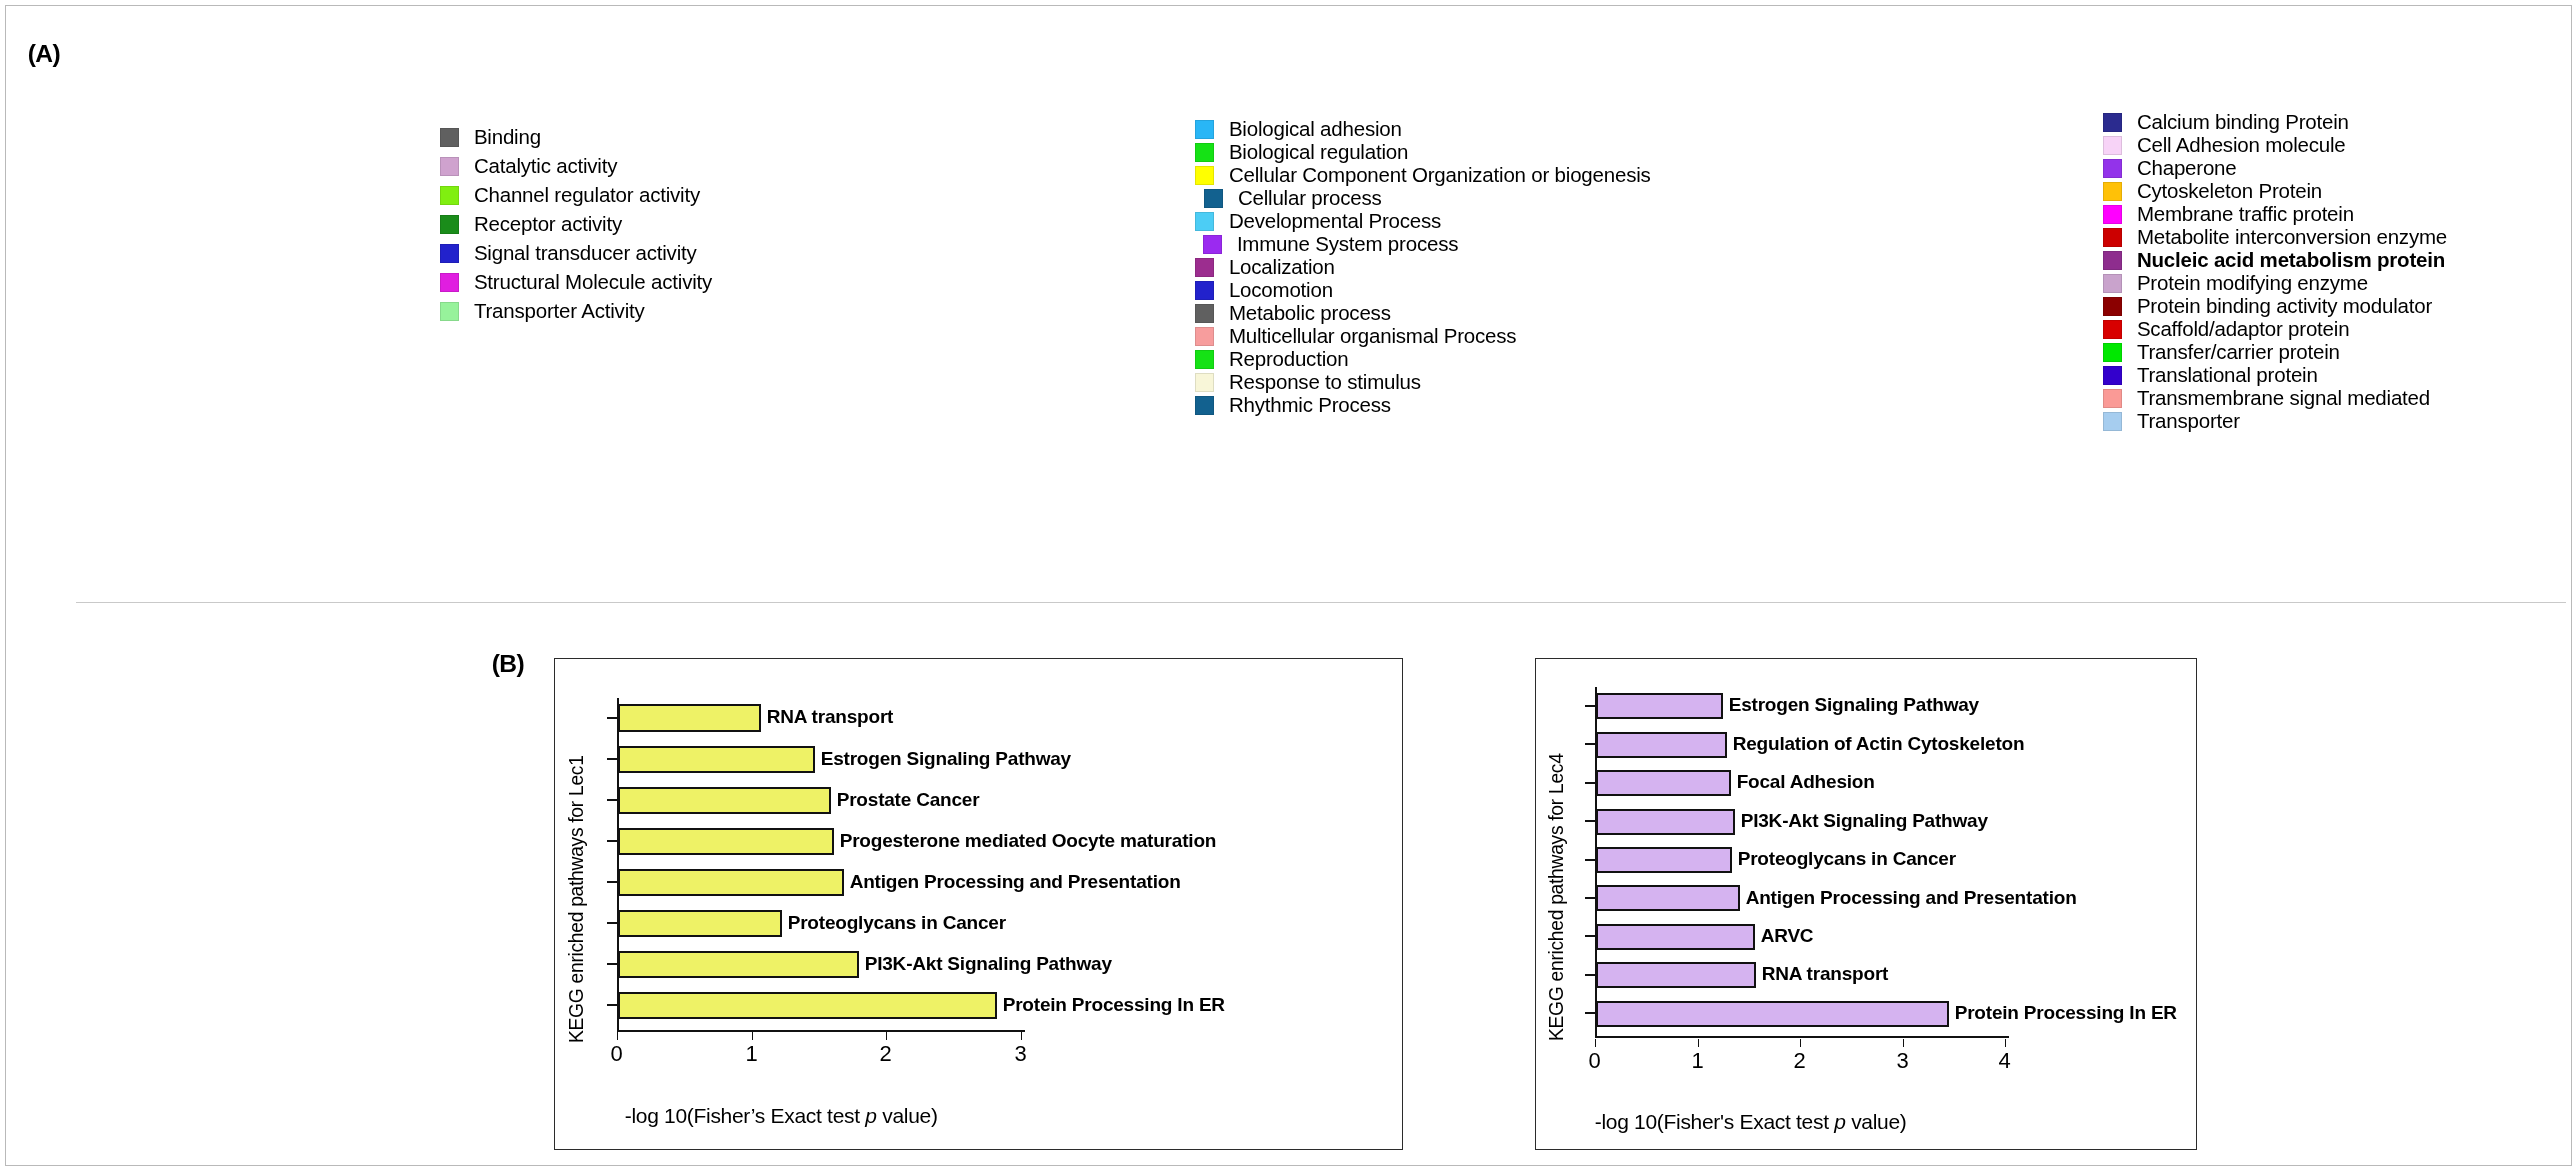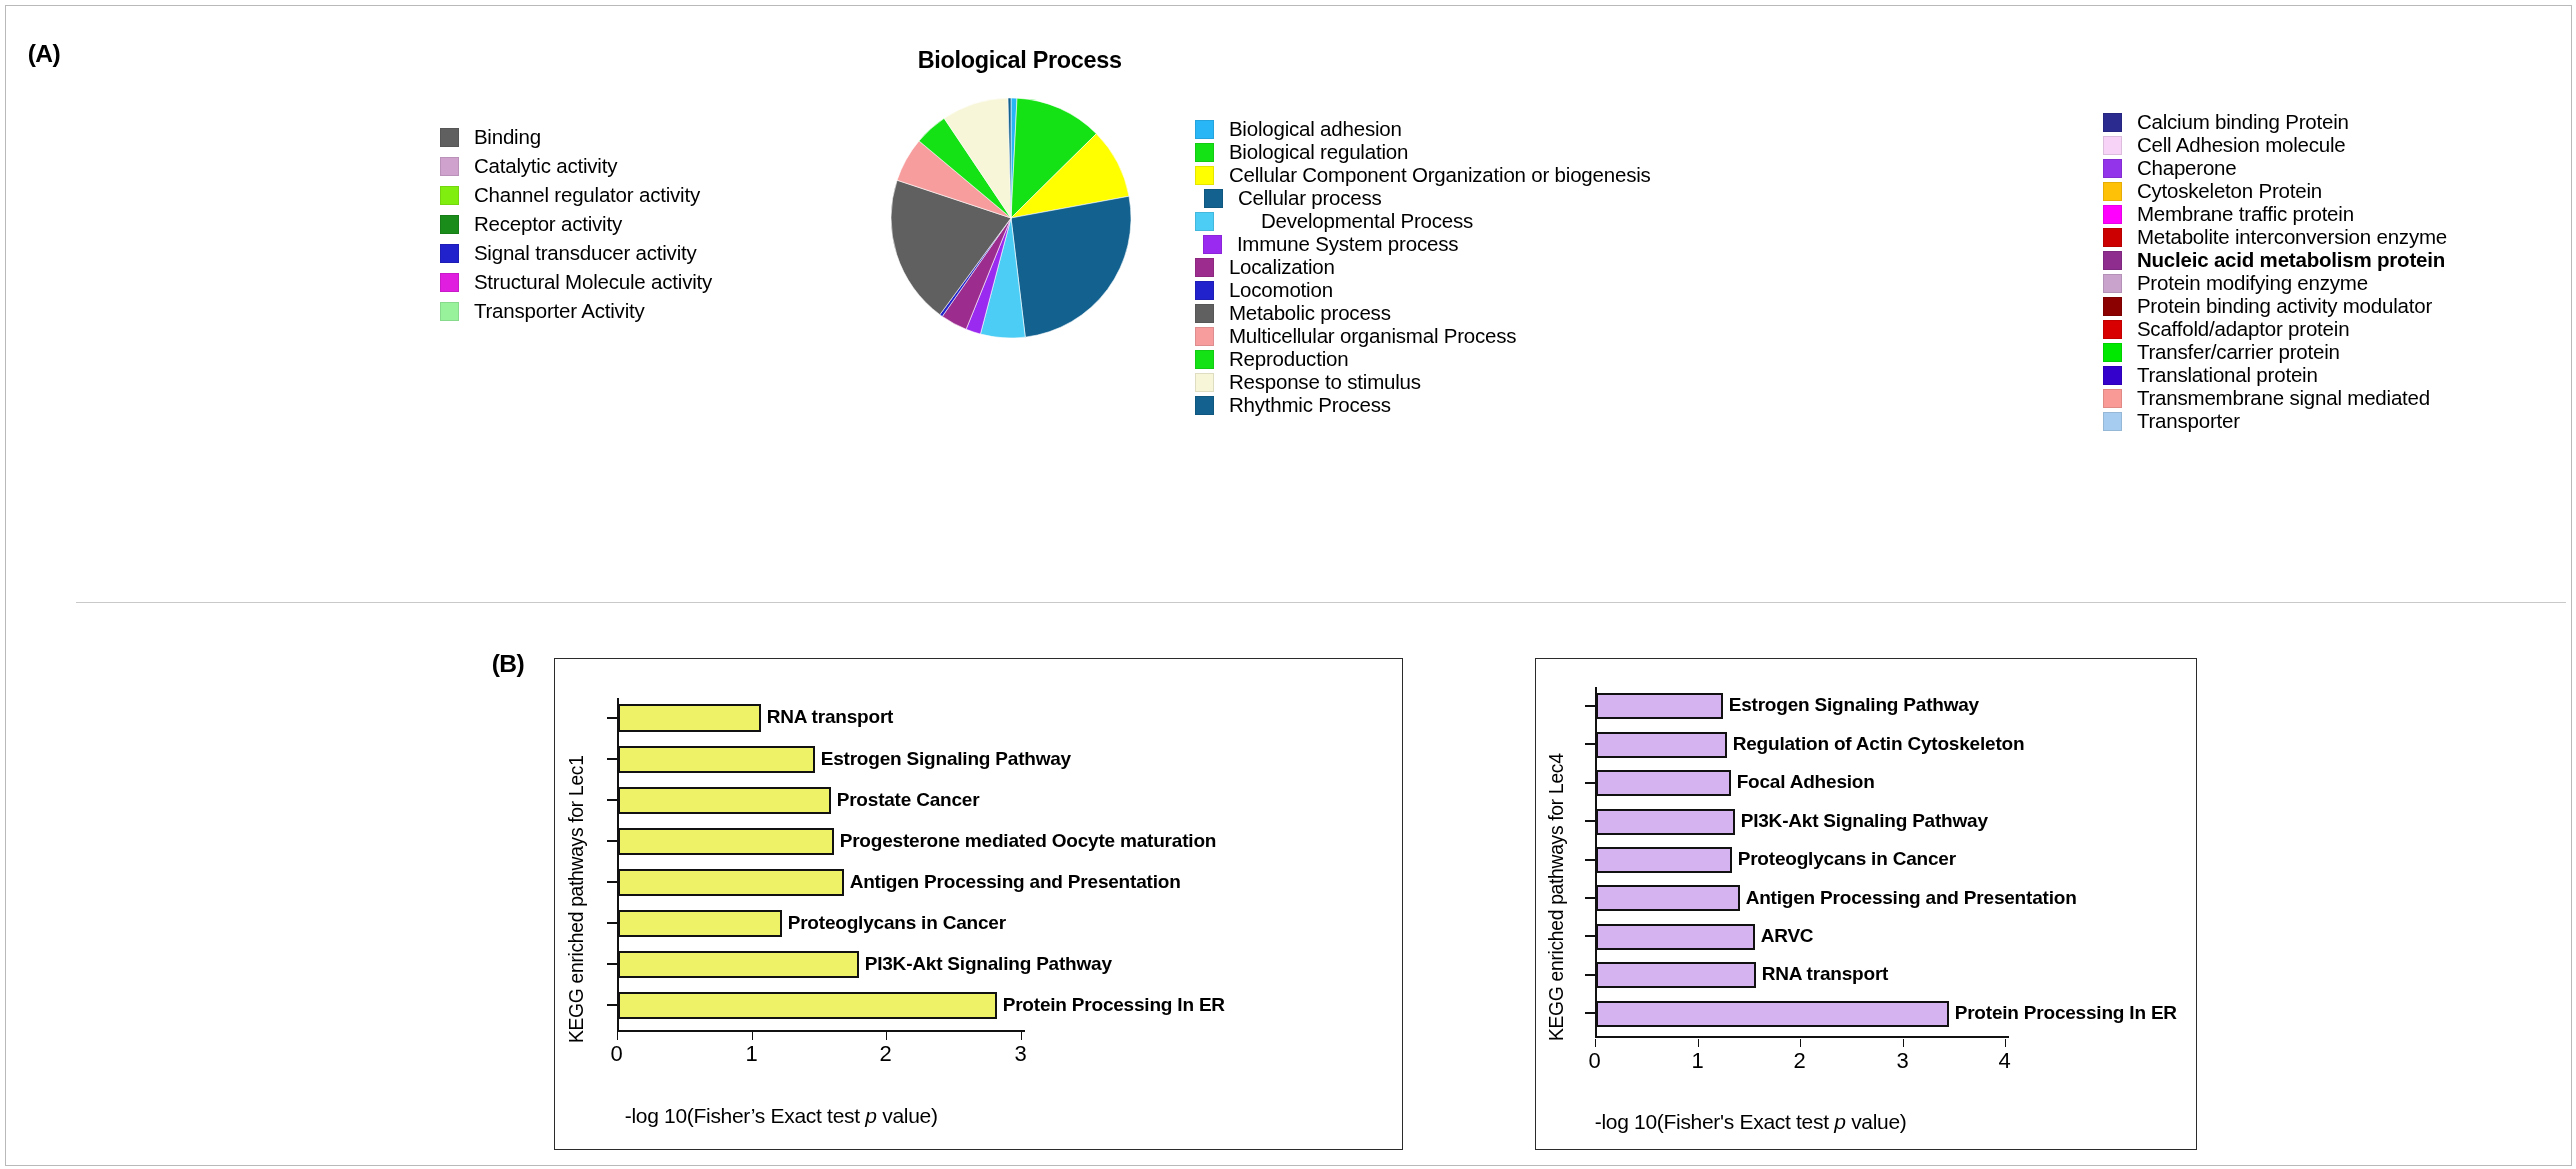--- a/index.html
+++ b/index.html
@@ -117,56 +117,38 @@
       <div class="legend-row" style="height: 29px;">
         <span class="legend-swatch" style="background: rgb(224, 30, 224);"></span>
         <span class="legend-text">Structural Molecule activity</span>
       </div>
       <div class="legend-row" style="height: 29px;">
         <span class="legend-swatch" style="background: rgb(151, 242, 155);"></span>
         <span class="legend-text">Transporter Activity</span>
       </div>
     </div>
 
-  <div class="pie-block" id="pie-block-1" style="left:885px;">
-    <div class="pie-title" style="width:258px;">Biological Process</div>
-    <div class="pie-canvas" id="pie-canvas-1"><svg width="240" height="240" viewBox="0 0 410 410">
-          <path d="M 205 205 L 205 0 A 205 205 0 0 1 215.30008522685276 0.25892389576642927 Z" fill="#29b6f6" stroke="#ffffff" stroke-width="1"></path>
-          <path d="M 205 205 L 215.30008522685276 0.25892389576642927 A 205 205 0 0 1 350.8648138279035 60.95675619123591 Z" fill="#15e215" stroke="#ffffff" stroke-width="1"></path>
-          <path d="M 205 205 L 350.8648138279035 60.95675619123591 A 205 205 0 0 1 406.6062670240426 167.85281845643686 Z" fill="#ffff00" stroke="#ffffff" stroke-width="1"></path>
-          <path d="M 205 205 L 406.6062670240426 167.85281845643686 A 205 205 0 0 1 229.41491781944825 408.5409339368118 Z" fill="#12618f" stroke="#ffffff" stroke-width="1"></path>
-          <path d="M 205 205 L 229.41491781944825 408.5409339368118 A 205 205 0 0 1 152.77200123490664 403.2353049912992 Z" fill="#4ccdf5" stroke="#ffffff" stroke-width="1"></path>
-          <path d="M 205 205 L 152.77200123490664 403.2353049912992 A 205 205 0 0 1 128.33836282375086 395.1262564336056 Z" fill="#9b2af0" stroke="#ffffff" stroke-width="1"></path>
-          <path d="M 205 205 L 128.33836282375086 395.1262564336056 A 205 205 0 0 1 87.65141425310884 373.0901824117177 Z" fill="#9c2d8f" stroke="#ffffff" stroke-width="1"></path>
-          <path d="M 205 205 L 87.65141425310884 373.0901824117177 A 205 205 0 0 1 83.46435186698285 370.08811657078 Z" fill="#2222cc" stroke="#ffffff" stroke-width="1"></path>
-          <path d="M 205 205 L 83.46435186698285 370.08811657078 A 205 205 0 0 1 10.435290276989633 140.42776347066246 Z" fill="#606060" stroke="#ffffff" stroke-width="1"></path>
-          <path d="M 205 205 L 10.435290276989633 140.42776347066246 A 205 205 0 0 1 47.868933604083225 73.3382060988003 Z" fill="#f79d9d" stroke="#ffffff" stroke-width="1"></path>
-          <path d="M 205 205 L 47.868933604083225 73.3382060988003 A 205 205 0 0 1 90.84049861992149 34.72784066485838 Z" fill="#15e215" stroke="#ffffff" stroke-width="1"></path>
-          <path d="M 205 205 L 90.84049861992149 34.72784066485838 A 205 205 0 0 1 199.84833043411572 0.06474119692350655 Z" fill="#f8f6d8" stroke="#ffffff" stroke-width="1"></path>
-          <path d="M 205 205 L 199.84833043411572 0.06474119692350655 A 205 205 0 0 1 204.99999999999997 0 Z" fill="#12618f" stroke="#ffffff" stroke-width="1"></path>
-        </svg></div>
-  </div>
   <div class="legend" id="legend-1" style="left: 1189px; top: 112px;">
       <div class="legend-row" style="height: 23px;">
         <span class="legend-swatch" style="background: rgb(41, 182, 246);"></span>
         <span class="legend-text">Biological adhesion</span>
       </div>
       <div class="legend-row" style="height: 23px;">
         <span class="legend-swatch" style="background: rgb(21, 226, 21);"></span>
         <span class="legend-text">Biological regulation</span>
       </div>
       <div class="legend-row" style="height: 23px;">
         <span class="legend-swatch" style="background: rgb(255, 255, 0);"></span>
         <span class="legend-text">Cellular Component Organization or biogenesis</span>
       </div>
       <div class="legend-row" style="height: 23px; padding-left: 9px;">
         <span class="legend-swatch" style="background: rgb(18, 97, 143);"></span>
         <span class="legend-text">Cellular process</span>
       </div>
-      <div class="legend-row" style="height: 23px; gap: 32px;">
+      <div class="legend-row" style="height: 23px;">
         <span class="legend-swatch" style="background: rgb(76, 205, 245);"></span>
         <span class="legend-text">Developmental Process</span>
       </div>
       <div class="legend-row" style="height: 23px; margin-left: 8px;">
         <span class="legend-swatch" style="background: rgb(155, 42, 240);"></span>
         <span class="legend-text">Immune System process</span>
       </div>
       <div class="legend-row" style="height: 23px;">
         <span class="legend-swatch" style="background: rgb(156, 45, 143);"></span>
         <span class="legend-text">Localization</span>

